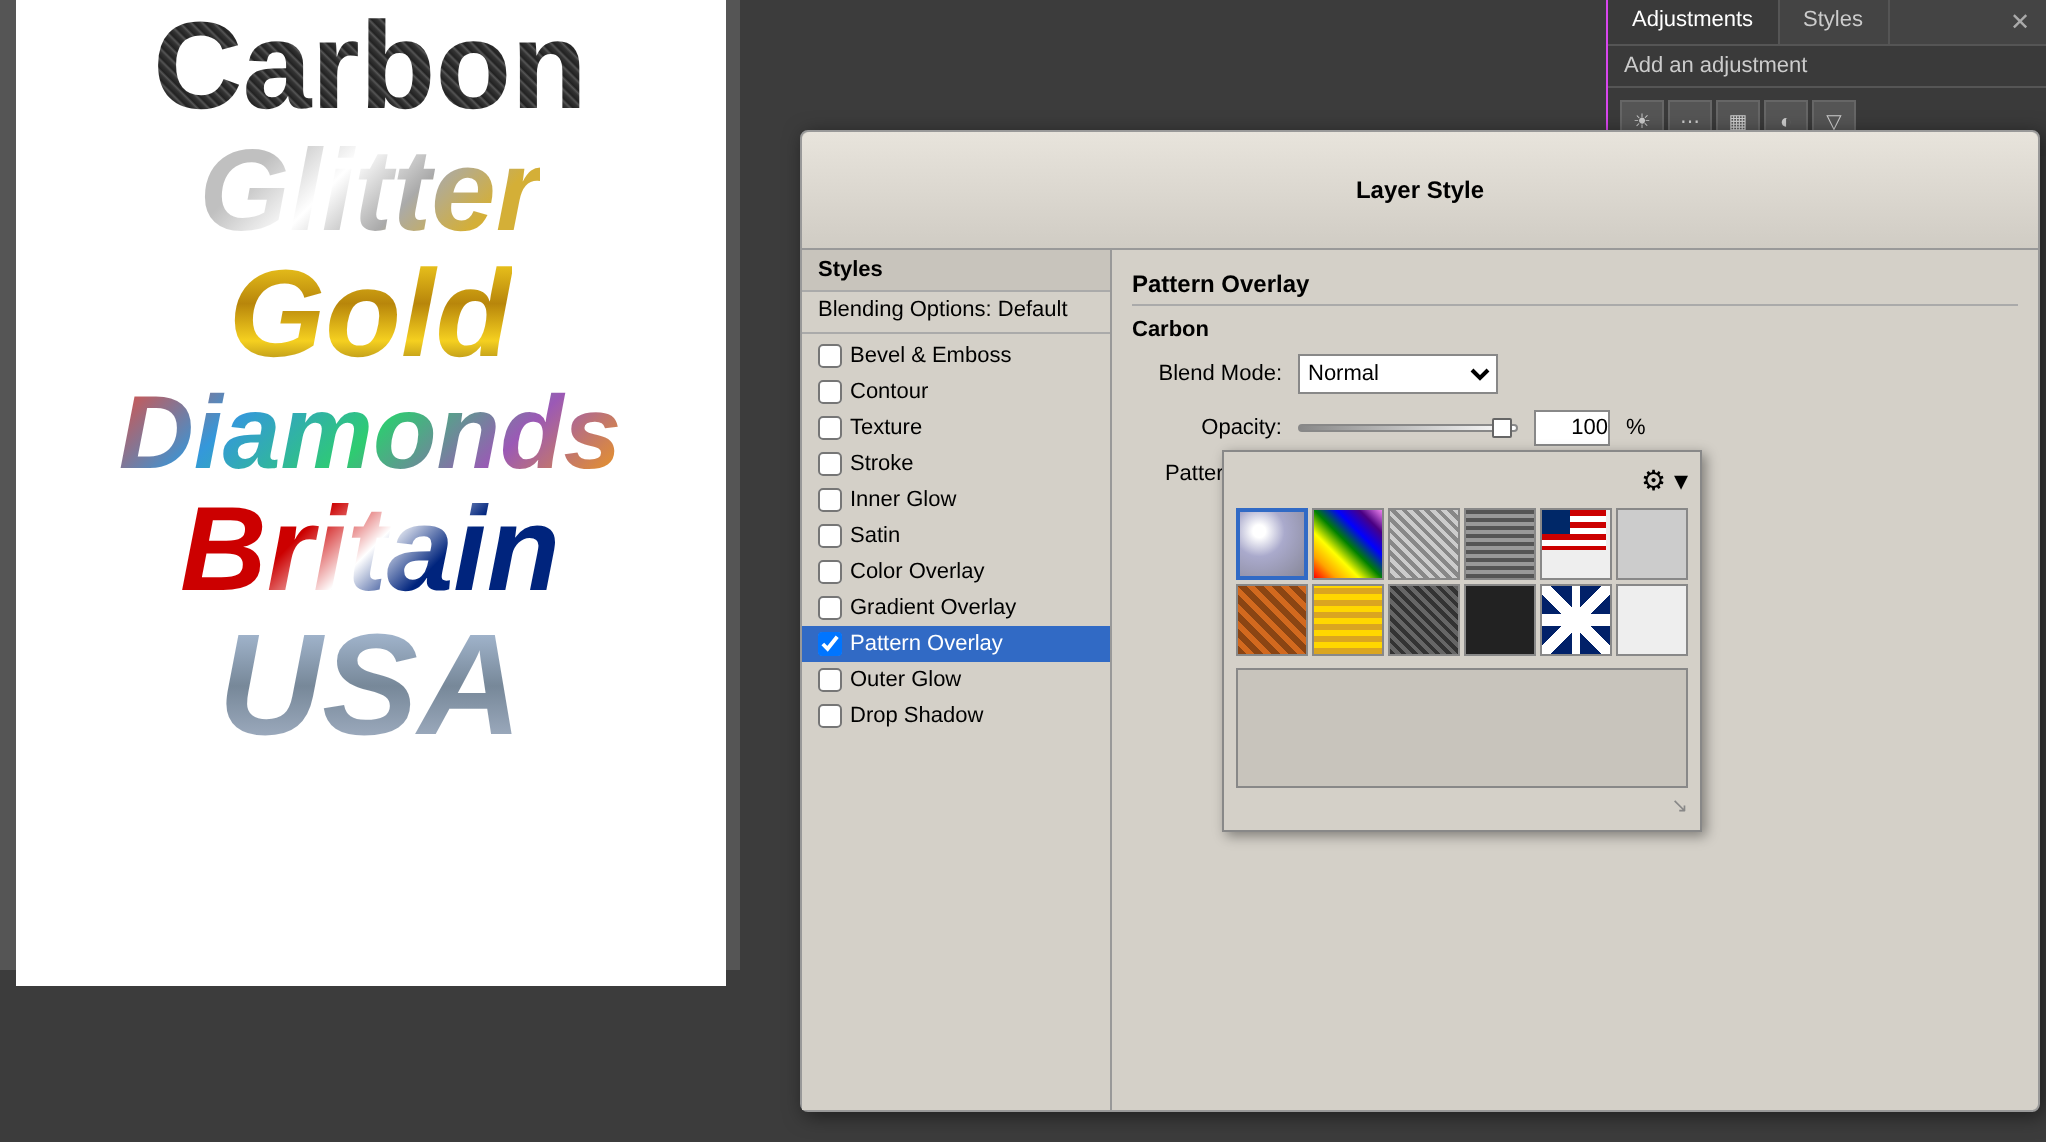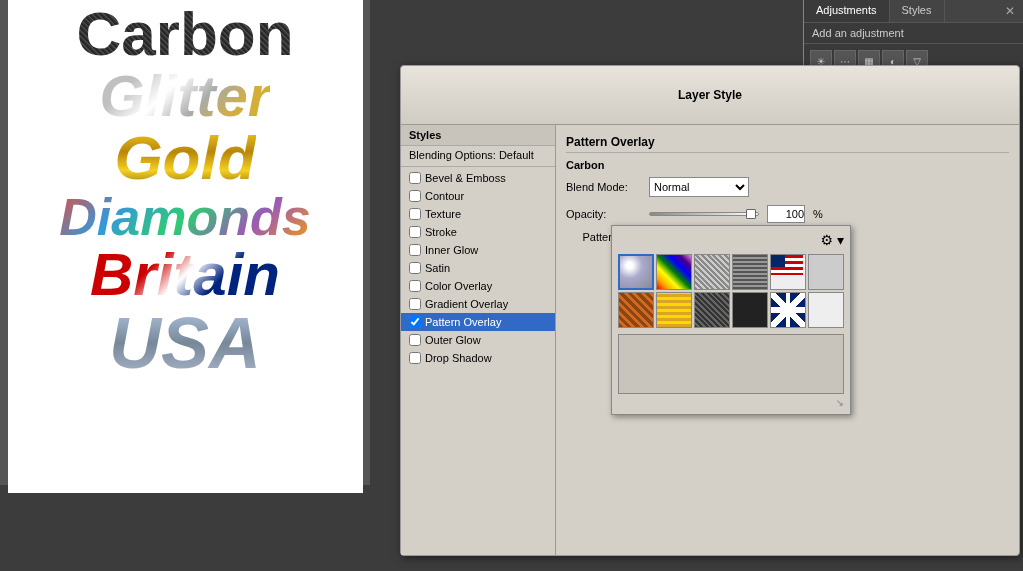--- a/index.html
+++ b/index.html
@@ -240,21 +240,21 @@
     }
     .form-row {
       display: flex;
       align-items: center;
       margin-bottom: 8px;
       gap: 8px;
     }
     .form-label {
       font-size: 11px;
       width: 75px;
-      text-align: left;
+      text-align: right;
     }
     .blend-select {
       width: 100px;
       height: 20px;
       font-size: 11px;
       background: white;
       border: 1px solid #888;
     }
     .opacity-row {
       display: flex;

